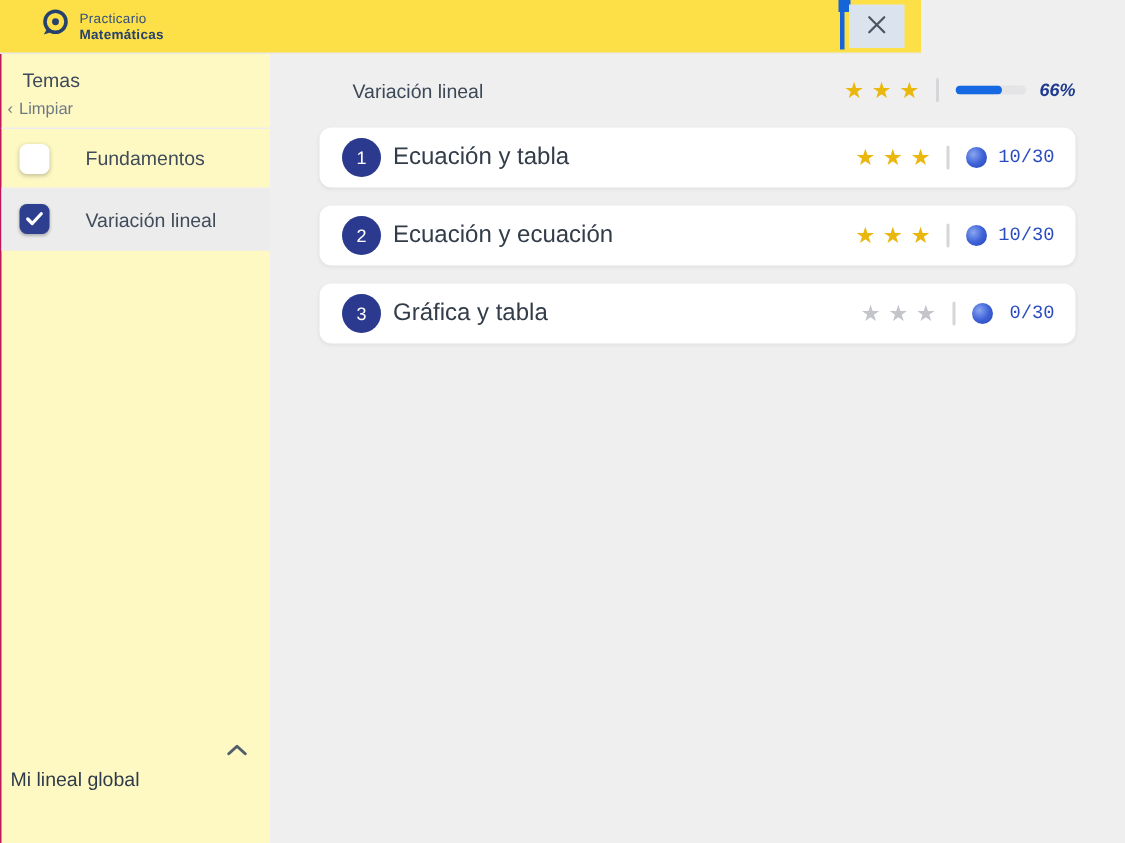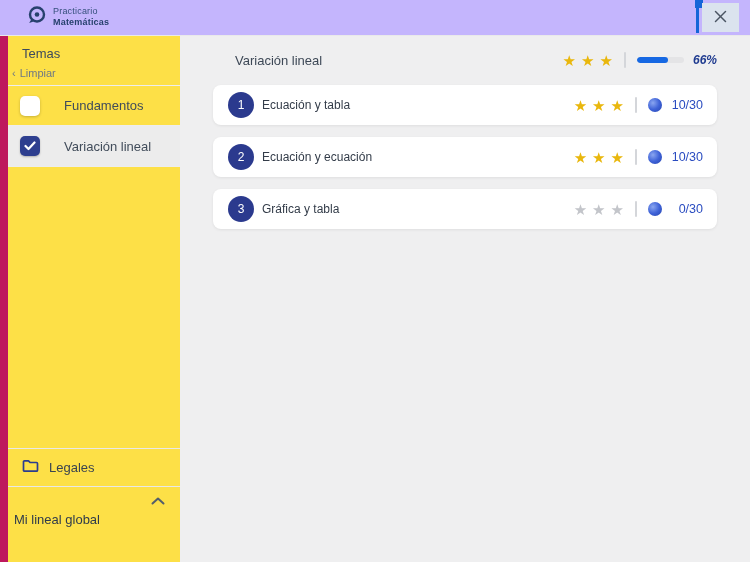--- a/index.html
+++ b/index.html
@@ -6,39 +6,39 @@
   html,body { width:750px; height:562px; overflow:hidden; }
   body {
     font-family:"Liberation Sans", sans-serif;
     background:#efeff0;
     position:relative;
     color:#3a4553;
   }
 
   
   .topbar {
-    position:absolute; top:0; left:0; width:750px; height:36px;
-    background:#c4b5fd; border-bottom:1px solid #e9e9ea; z-index:5;
+    position:absolute; top:0; left:0; width:614px; height:36px;
+    background:#fde047; border-bottom:1px solid #e9e9ea; z-index:5;
   }
   .brand { position:absolute; left:27px; top:5px; display:flex; align-items:center; gap:6px; }
   .brand-text { font-size:9px; line-height:11px; color:#35507c; letter-spacing:.2px; }
   .brand-text .l2 { font-weight:bold; color:#27416d; }
 
   .focus-line { position:absolute; top:0; right:51px; width:3px; height:33px; background:#1565d8; }
   .focus-handle { position:absolute; top:0; right:47px; width:8px; height:8px; background:#1565d8; }
   .close-btn {
     position:absolute; top:3px; right:11px; width:37px; height:29px;
     background:#dbe3ee; display:flex; align-items:center; justify-content:center;
     cursor:pointer; border:none;
   }
 
   
   .sidebar {
     position:absolute; top:36px; left:0; bottom:0; width:180px;
-    background:#fde047; border-left:8px solid #be185d;
+    background:#fef9c3; border-left:1px solid #be185d;
   }
   .sb-title { position:absolute; left:14px; top:10px; font-size:13px; color:#3d4a5c; }
   .sb-clear { position:absolute; left:4px; top:31px; font-size:11px; color:#6e7884; cursor:pointer; display:flex; gap:4px; align-items:center; }
   .topic-list { position:absolute; left:0; right:0; top:49px; }
   .topic-row {
     height:41px; display:flex; align-items:center; padding-left:12px;
     border-bottom:1px solid #ededee; cursor:pointer;
   }
   .topic-row:first-child { border-top:1px solid #ededee; }
   .topic-row.selected { background:#ececec; }
@@ -87,28 +87,28 @@
   .lessons { position:absolute; left:33px; right:33px; top:49px; }
   .card {
     height:40px; background:#ffffff; border-radius:8px; margin-bottom:12px;
     box-shadow:0 1px 3px rgba(0,0,0,0.07);
     display:flex; align-items:center; padding:0 14px 0 15px; cursor:pointer;
   }
   .num-circle {
     width:26px; height:26px; border-radius:50%; background:#2b3a8e; color:#fff;
     font-size:12px; display:flex; align-items:center; justify-content:center; flex:0 0 auto;
   }
-  .card-title { margin-left:8px; font-size:12px; color:#333c49; }
+  .card-title { margin-left:8px; font-size:16px; color:#333c49; }
   .card-right { margin-left:auto; display:flex; align-items:center; }
   .coin {
     width:14px; height:14px; border-radius:50%;
     background:radial-gradient(circle at 35% 35%, #8aa6f0 0%, #3f63d8 50%, #2443ae 100%);
     flex:0 0 auto;
   }
-  .score { font-size:12.5px; font-weight:500; color:#2a4cc0; margin-left:7px; min-width:34px; text-align:right; }
+  .score { font-size:12.5px; font-weight:500; color:#2a4cc0; margin-left:7px; min-width:34px; text-align:right;font-family:Liberation Mono, monospace; }
 </style>
 </head>
 <body>
 
 <header class="topbar">
   <div class="brand">
     <span>
       <svg width="20" height="20" viewBox="0 0 20 20">
         <circle cx="10" cy="9.5" r="7" fill="none" stroke="#27416d" stroke-width="2.4"></circle>
         <circle cx="10" cy="9.5" r="2.3" fill="#27416d"></circle>
@@ -152,28 +152,20 @@
     <div class="topic-row selected">
       <span class="checkbox checked">
         <svg width="12" height="10" viewBox="0 0 12 10">
           <polyline points="1.5,5 4.5,8 10.5,1.5" fill="none" stroke="#ffffff" stroke-width="2.2" stroke-linecap="round" stroke-linejoin="round"></polyline>
         </svg>
       </span>
       <span class="topic-label">Variación lineal</span>
     </div>
   </div>
 
-  <div class="legales-row">
-    <span>
-      <svg width="17" height="14" viewBox="0 0 17 14">
-        <path d="M1.5 2.8 a1 1 0 0 1 1-1 h4 l1.6 1.7 h6.4 a1 1 0 0 1 1 1 v6.7 a1 1 0 0 1 -1 1 h-12 a1 1 0 0 1 -1-1 Z" fill="none" stroke="#2b3c8f" stroke-width="1.7" stroke-linejoin="round"></path>
-      </svg>
-    </span>
-    <span class="legales-label">Legales</span>
-  </div>
 
   <span class="collapse-chevron">
     <svg width="14" height="8" viewBox="0 0 14 8">
       <polyline points="1.5,6.5 7,1.5 12.5,6.5" fill="none" stroke="#535e6b" stroke-width="2" stroke-linecap="round" stroke-linejoin="round"></polyline>
     </svg>
   </span>
   <div class="avance-label">Mi lineal global</div>
 </aside>
 
 <main class="main">

